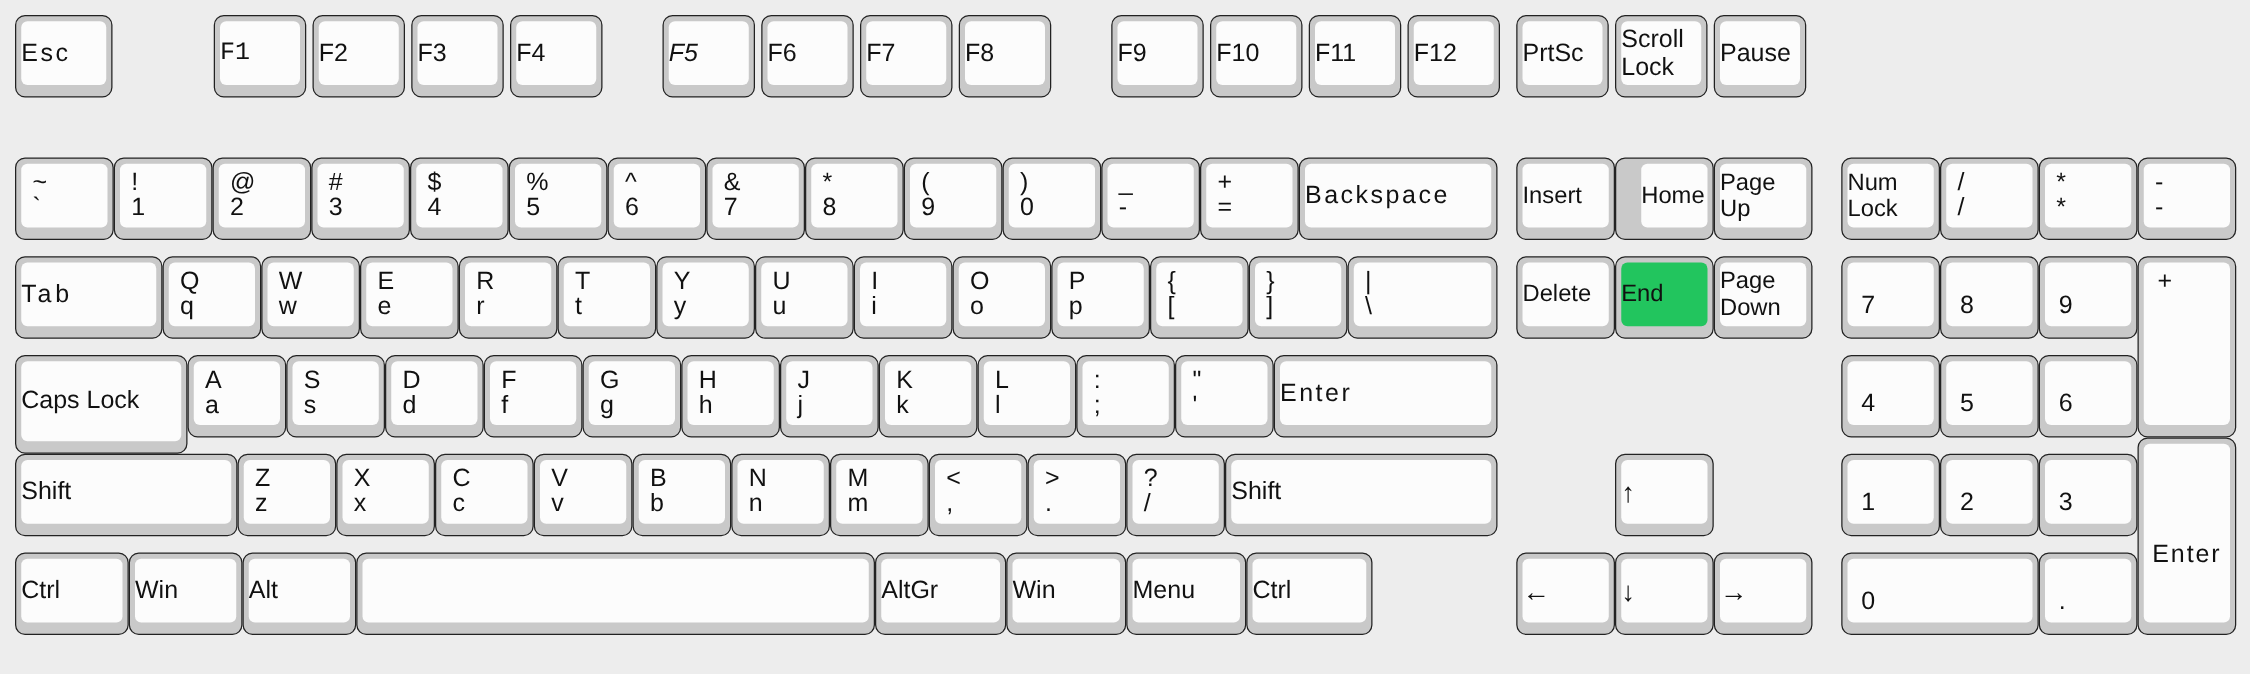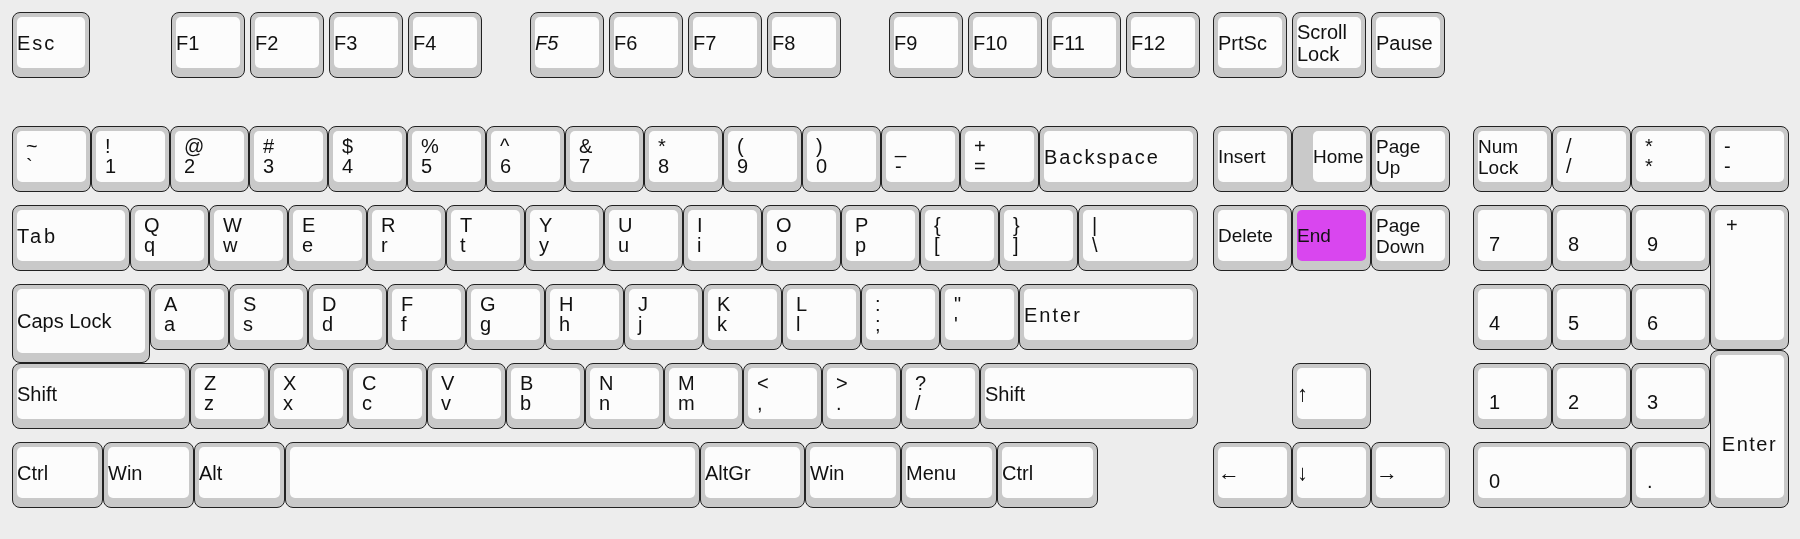--- a/index.html
+++ b/index.html
@@ -31,21 +31,21 @@
   
   .cap {
     position: relative;
     box-sizing: border-box;
     width: 100%;
     height: 100%;
     background: #fcfcfc;
     border-radius: 5px;
     overflow: hidden;
   }
-  .key.hl > .cap { background: #d946ef; }
+  .key.hl > .cap { background: #22c55e; }
 
   
   .cap .lbl {
     position: absolute;
     color: #111;
     font-size: 20px;
     line-height: 1.05;
     white-space: pre;
   }
   
@@ -96,21 +96,21 @@
 <body>
 
 <div id="keyboard">
 
   <div class="key" style="left:12px;  top:12px;  width:78px;  height:66px;">
     <div class="cap c sp-esc">
         <span class="lbl">Esc</span>
       </div>
   </div>
 
-  <div class="key" style="left:171px; top:12px; width:74px; height:66px;">
+  <div class="key" style="left:171px; top:12px; width:74px; height:66px;font-family:Liberation Mono, monospace;">
     <div class="cap c">
         <span class="lbl">F1</span>
       </div>
   </div>
   <div class="key" style="left:250px; top:12px; width:74px; height:66px;">
     <div class="cap c">
         <span class="lbl">F2</span>
       </div>
   </div>
   <div class="key" style="left:329px; top:12px; width:74px; height:66px;">

